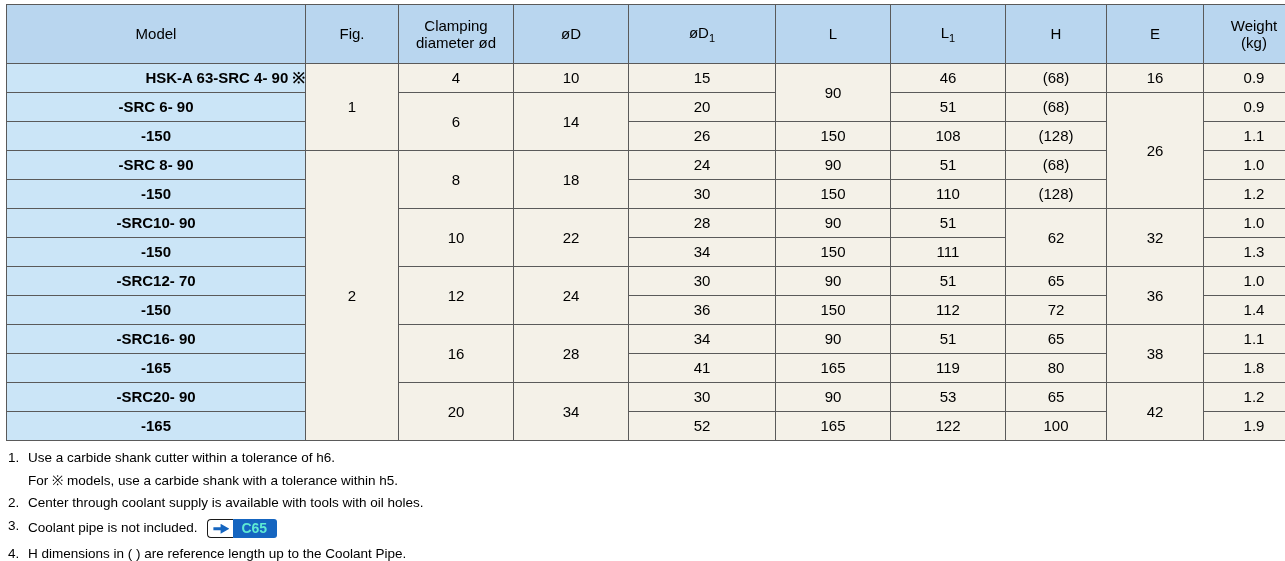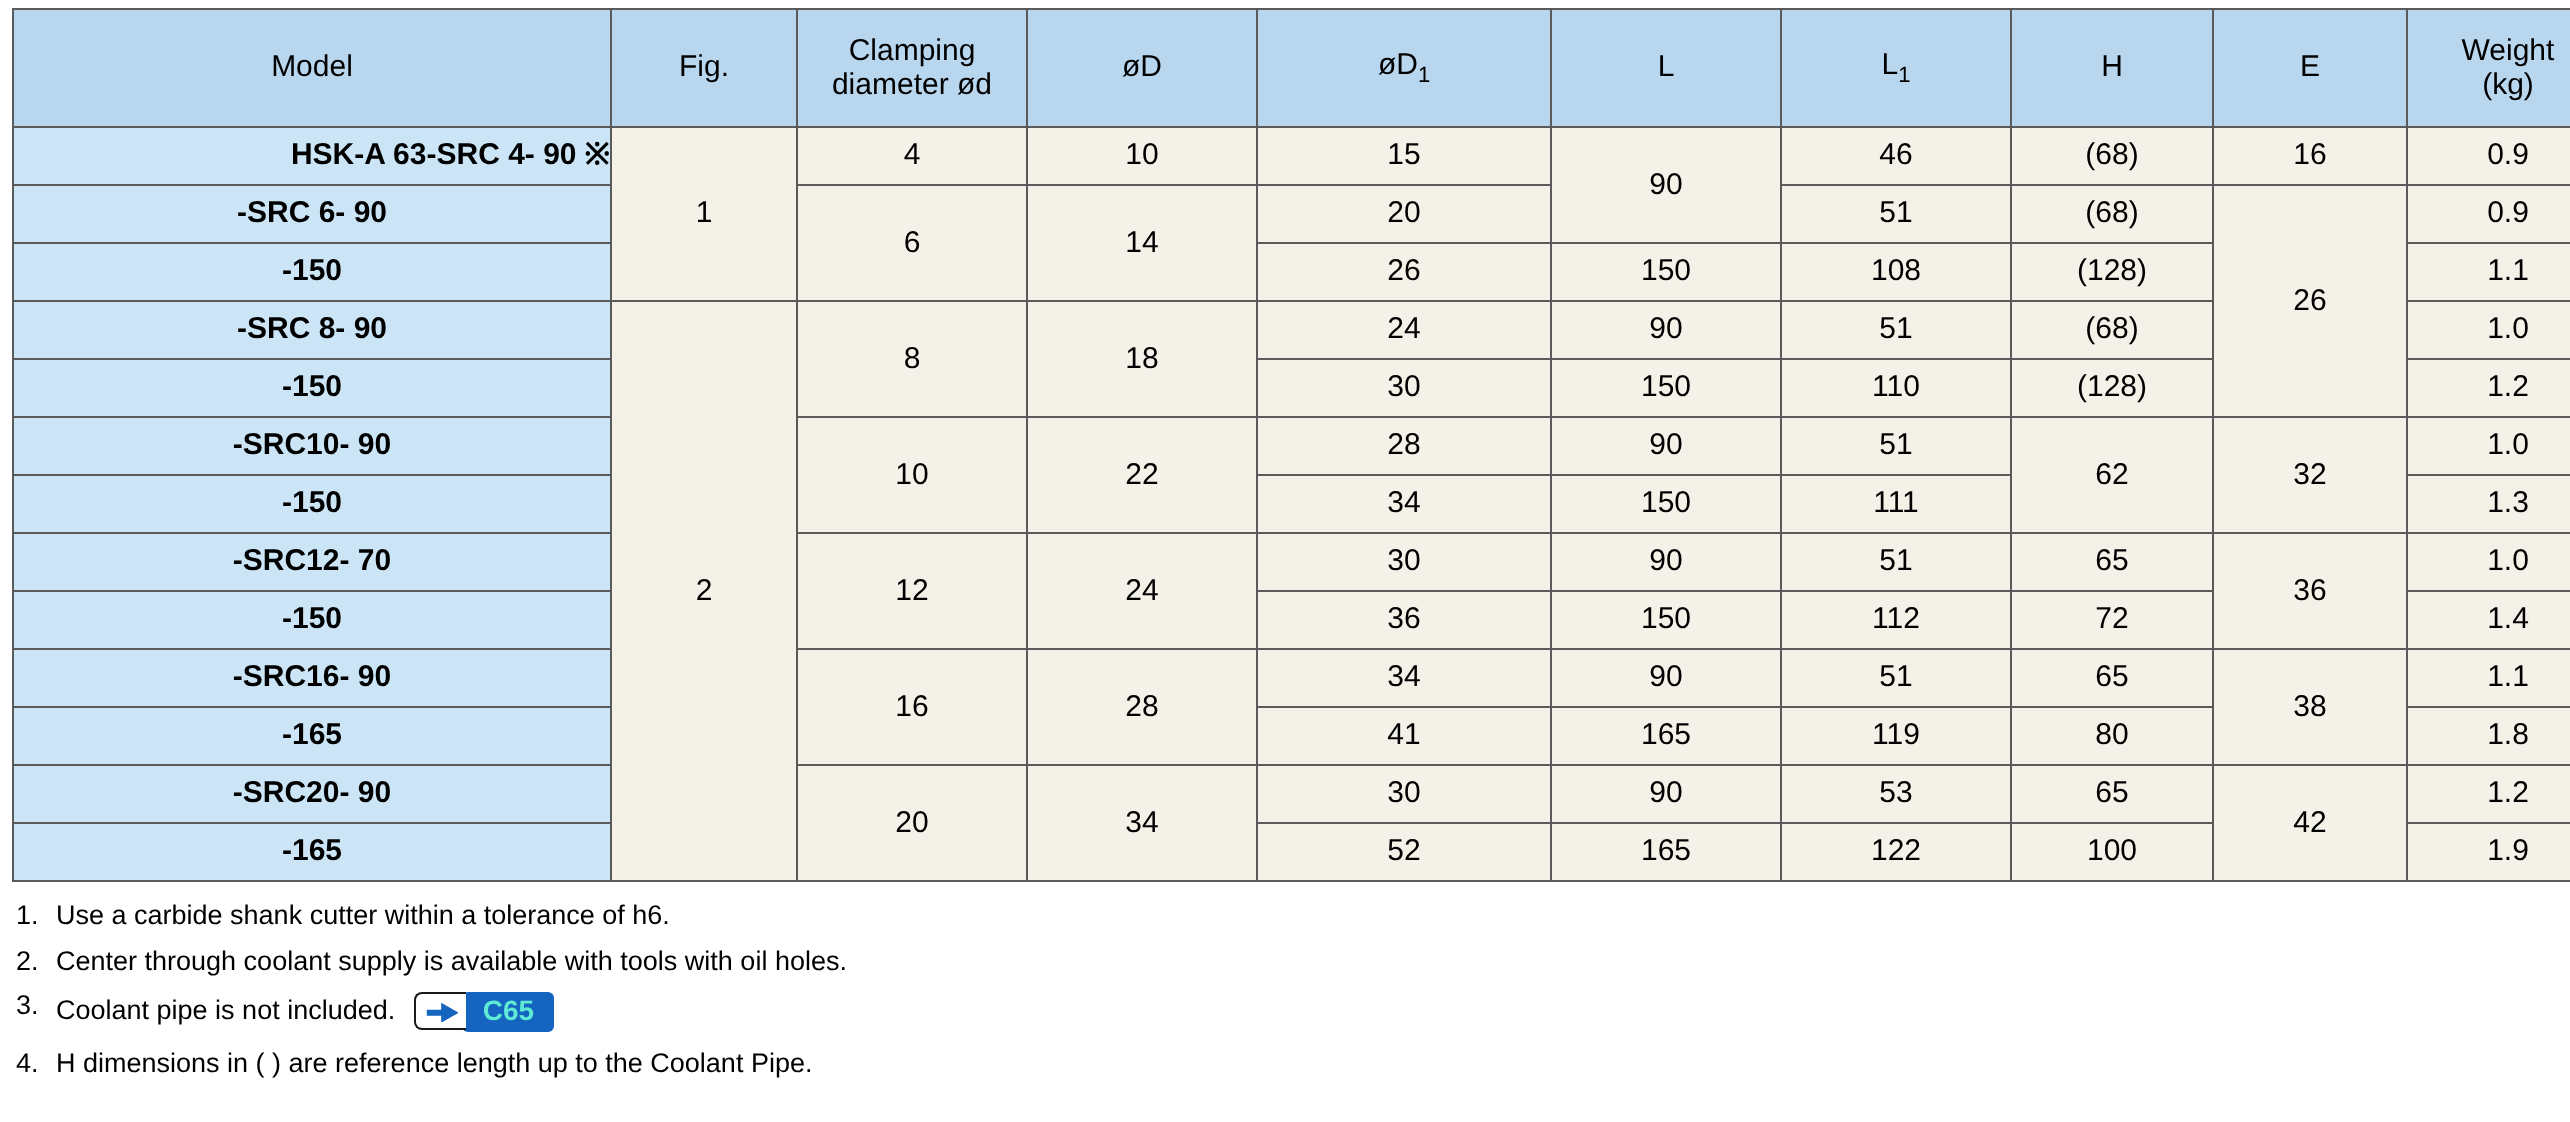--- a/index.html
+++ b/index.html
@@ -311,20 +311,21 @@
 
     </tbody>
   </table>
 
   <div class="notes">
 
     <div class="note-row">
       <div class="note-num">1.</div>
       <div class="note-body">Use a carbide shank cutter within a tolerance of h6.</div>
     </div>
+    <div class="note-line2">For ※ models, use a carbide shank with a tolerance within h5.</div>
 
     <div class="note-row" style="margin-top:9px;">
       <div class="note-num">2.</div>
       <div class="note-body">Center through coolant supply is available with tools with oil holes.</div>
     </div>
 
     <div class="note-row">
       <div class="note-num">3.</div>
       <div class="note-body">
         <span>Coolant pipe is not included.</span>

